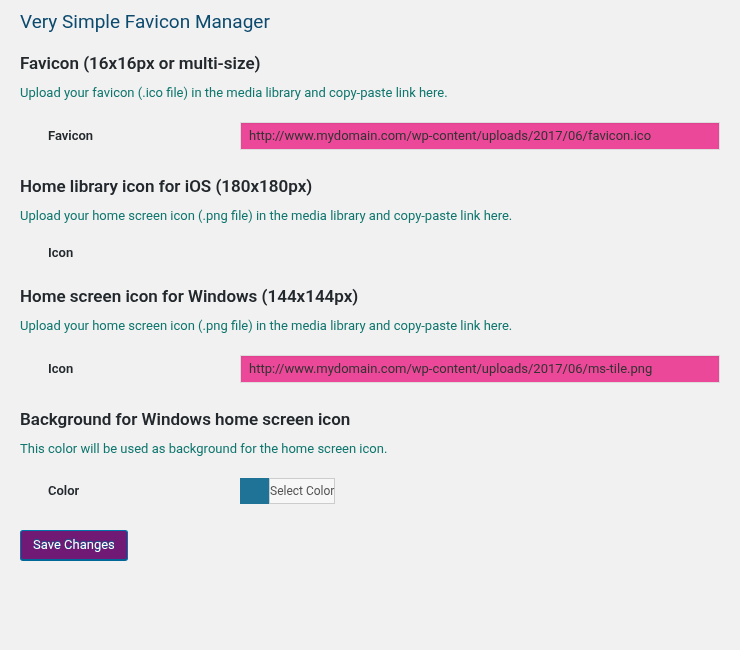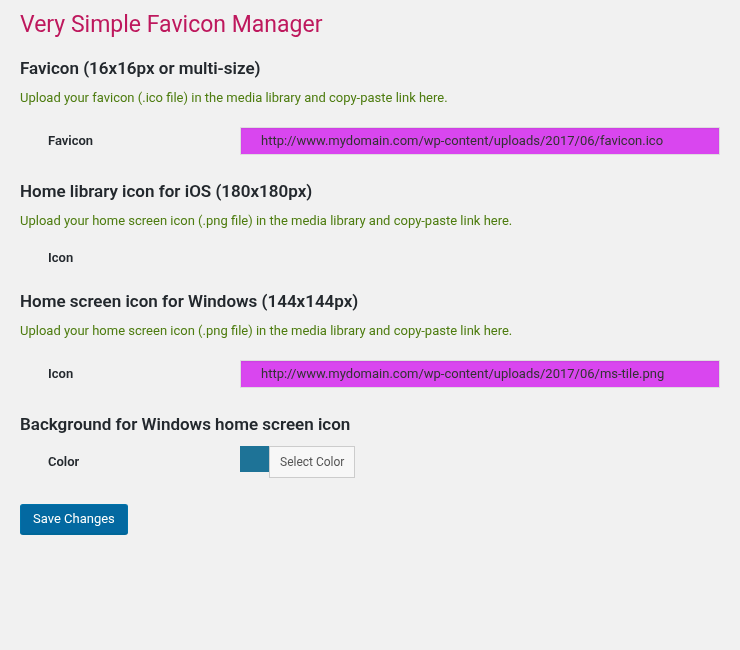--- a/index.html
+++ b/index.html
@@ -9,90 +9,90 @@
     }
     body {
       font-family: -apple-system, BlinkMacSystemFont, "Segoe UI", Roboto, Oxygen-Sans, Ubuntu, Cantarell, "Helvetica Neue", sans-serif;
       background: #f1f1f1;
       color: #23282d;
       font-size: 13px;
       padding: 10px 20px 30px 20px;
       width: 740px;
     }
     h1 {
-      font-size: 23px;
+      font-size: 19px;
       font-weight: 400;
-      color: #be185d;
+      color: #0c4a6e;
       margin-bottom: 18px;
       line-height: 1.3;
     }
     h2 {
       font-size: 17px;
       font-weight: 600;
       color: #23282d;
       margin-bottom: 12px;
     }
     .section {
       margin-bottom: 26px;
     }
     .description {
       font-size: 13px;
-      color: #4d7c0f;
+      color: #0f766e;
       margin-bottom: 22px;
     }
     .form-row {
       display: flex;
       align-items: center;
     }
     .form-label {
       width: 220px;
       font-weight: 600;
       font-size: 13px;
       color: #23282d;
       flex-shrink: 0;
       padding-left: 28px;
     }
     .form-input {
       flex: 1;
     }
     input[type="text"] {
       width: 100%;
       max-width: 486px;
-      padding: 5px 20px;
+      padding: 5px 8px;
       font-size: 13px;
       border: 1px solid #ddd;
-      background: #d946ef;
+      background: #ec4899;
       color: #333;
       box-shadow: inset 0 1px 2px rgba(0,0,0,0.07);
       height: 28px;
       font-family: inherit;
     }
     .color-row {
       display: flex;
       align-items: stretch;
     }
     .color-swatch {
       width: 30px;
       height: 26px;
       background: #1e7397;
       border: 1px solid #1e7397;
     }
     .select-color-btn {
       background: #f7f7f7;
       border: 1px solid #ccc;
       color: #555;
       font-size: 12px;
-      padding: 0 10px;
-      height: 32px;
+      padding: 0 0;
+      height: 26px;
       cursor: pointer;
       font-family: inherit;
       margin-left: -1px;
     }
     .save-button {
-      background: #0369a1;
+      background: #701a75;
       border: 1px solid #0073aa;
       border-bottom-color: #006799;
       box-shadow: 0 1px 0 #006799;
       color: #fff;
       font-size: 13px;
       padding: 0 12px;
       height: 30px;
       border-radius: 3px;
       cursor: pointer;
       font-family: inherit;
@@ -132,20 +132,21 @@
   <div class="form-row">
     <div class="form-label">Icon</div>
     <div class="form-input">
       <input type="text" value="http://www.mydomain.com/wp-content/uploads/2017/06/ms-tile.png" style="">
     </div>
   </div>
 </div>
 
 <div class="section">
   <h2>Background for Windows home screen icon</h2>
+  <p class="description">This color will be used as background for the home screen icon.</p>
   <div class="form-row">
     <div class="form-label">Color</div>
     <div class="form-input">
       <div class="color-row">
         <div class="color-swatch"></div>
         <button class="select-color-btn">Select Color</button>
       </div>
     </div>
   </div>
 </div>

